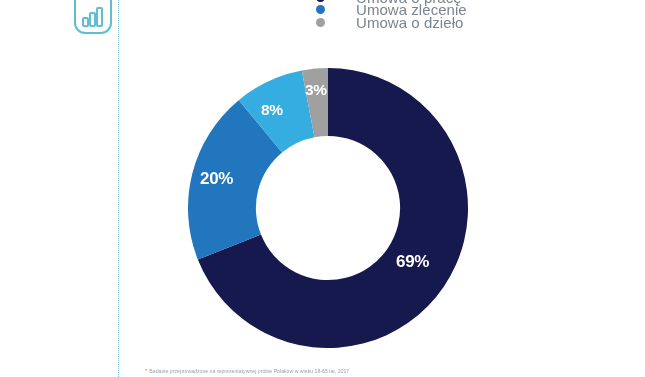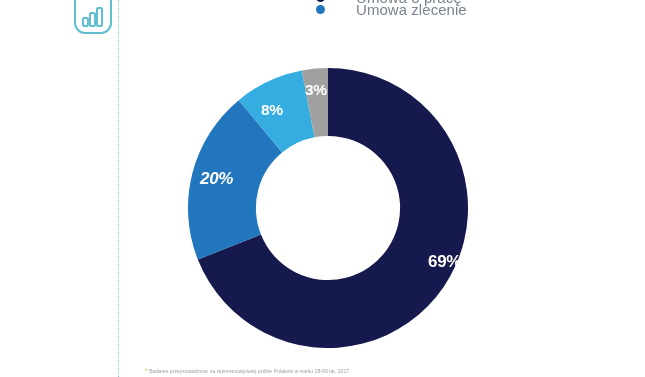--- a/index.html
+++ b/index.html
@@ -81,22 +81,22 @@
   #donut-wrap svg { display: block; }
 
   .slice-label {
     position: absolute;
     color: #ffffff;
     font-size: 17px;
     font-weight: bold;
     letter-spacing: -0.3px;
     white-space: nowrap;
   }
-  #label-0 { left: 396px; top: 252px; margin-left: 32px; }   
-  #label-1 { left: 200px; top: 169px; font-style: italic; }   
+  #label-0 { left: 396px; top: 252px; }   
+  #label-1 { left: 200px; top: 169px; }   
   #label-2 { left: 261px; top: 101px; font-size: 15.5px; }  
   #label-3 { left: 305px; top: 81px;  font-size: 15.5px; }  
 
   
   #footnote {
     position: absolute;
     left: 145px;
     top: 368px;
     width: 470px;
     font-size: 5.2px;
@@ -128,20 +128,24 @@
 
   <div id="legend">
     <div class="legend-item">
       <span class="legend-dot" style="background:#16194d"></span>
       <span class="legend-label">Umowa o pracę</span>
     </div>
     <div class="legend-item">
       <span class="legend-dot" style="background:#2176bd"></span>
       <span class="legend-label">Umowa zlecenie</span>
     </div>
+    <div class="legend-item">
+      <span class="legend-dot" style="background:#a0a0a0"></span>
+      <span class="legend-label">Umowa o dzieło</span>
+    </div>
   </div>
 
   <div id="donut-wrap">
     <svg id="donut-svg" width="280" height="280" viewBox="0 0 280 280" aria-hidden="true">
         <path d="M 140 0 A 140 140 0 1 1 9.831291975644803 191.5374373758549 L 72.96311536745706 166.54178024856526 A 72.10000000000001 72.10000000000001 0 1 0 140 67.89999999999999 Z" fill="#16194d"></path>
         <path d="M 9.831291975644803 191.5374373758549 A 140 140 0 0 1 50.76064143518347 32.12814601138949 L 94.04173033911948 84.44599519586558 A 72.10000000000001 72.10000000000001 0 0 0 72.96311536745706 166.54178024856526 Z" fill="#2176bd"></path>
         <path d="M 50.76064143518347 32.12814601138949 A 140 140 0 0 1 113.76661595799843 2.4797848979836203 L 126.4898072183692 69.17708922246155 A 72.10000000000001 72.10000000000001 0 0 0 94.04173033911948 84.44599519586558 Z" fill="#35ade0"></path>
         <path d="M 113.76661595799843 2.4797848979836203 A 140 140 0 0 1 139.99999999999997 0 L 140 67.89999999999999 A 72.10000000000001 72.10000000000001 0 0 0 126.4898072183692 69.17708922246155 Z" fill="#a0a0a0"></path>
       </svg>
   </div>

